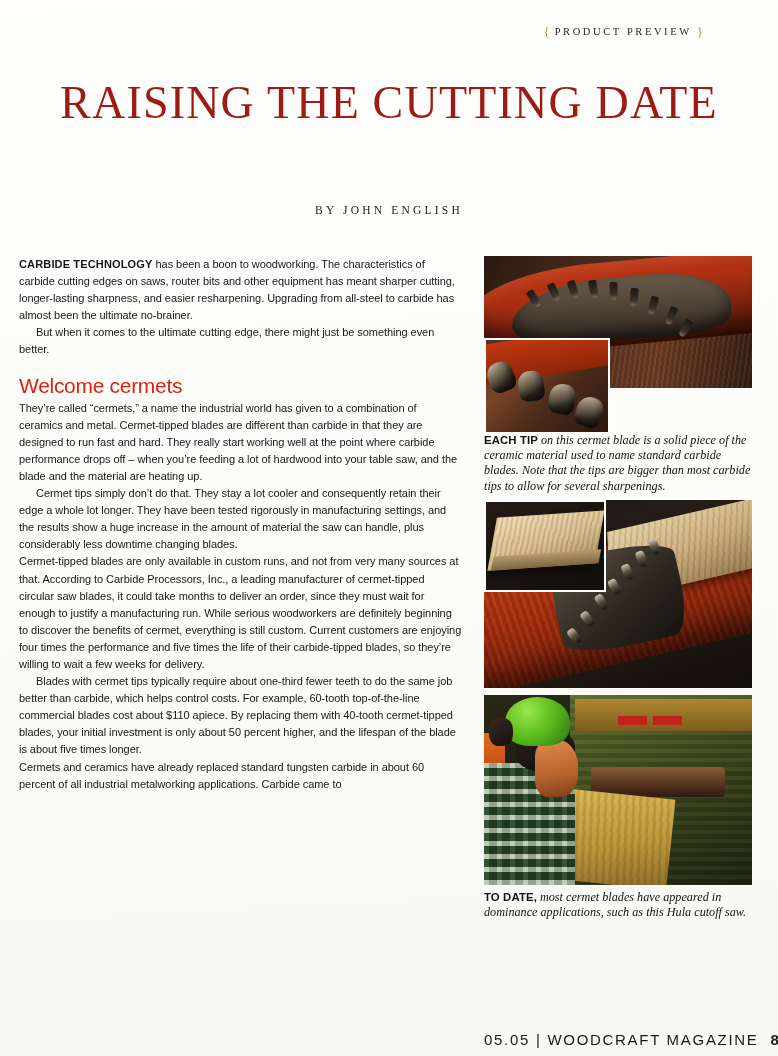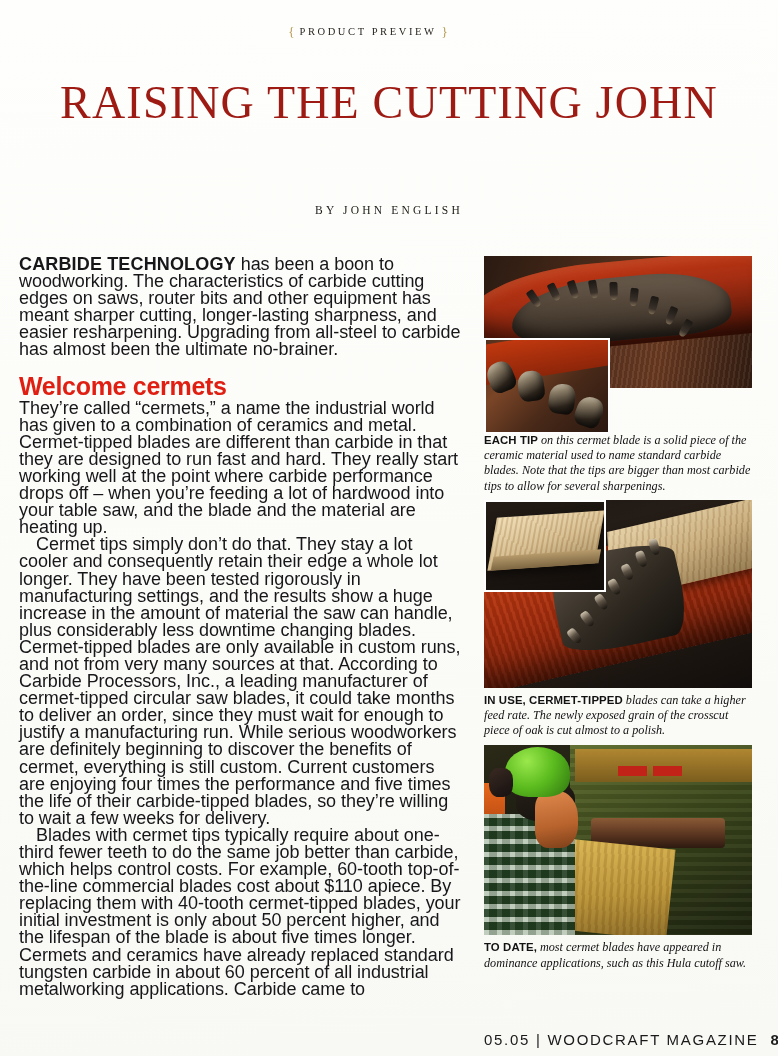--- a/index.html
+++ b/index.html
@@ -21,27 +21,26 @@
     inset: 0;
     background: linear-gradient(177deg, #fefefc 0%, #fbfbf8 55%, #f8f8f5 100%);
   }
 
   
   .kicker {
     position: absolute;
     top: 24px;
     left: 0;
     width: 708px;
-    text-align: center;
+    text-align: right;
     font-family: "Liberation Serif", serif;
     font-size: 10.5px;
     letter-spacing: 2.6px;
     color: #2a2622;
     white-space: nowrap;
-    margin-left: 14px;
   }
   .kicker .brk {
     color: #b79a52;
     font-size: 13px;
     letter-spacing: 0;
     padding: 0 5px;
     vertical-align: -1px;
   }
 
   .headline {
@@ -86,36 +85,36 @@
 
   
   .col-left {
     position: absolute;
     left: 19px;
     top: 256px;
     width: 443px;
   }
   .col-left p {
     margin: 0;
-    font-size: 18px;
+    font-size: 11px;
     line-height: 17.1px;
     color: #17171a;
     text-align: left;
     letter-spacing: -0.05px;
   }
   .col-left p.indent { text-indent: 17px; }
   .col-left .lead-in {
     font-weight: bold;
     letter-spacing: 0.15px;
   }
   .col-left h2 {
     margin: 6px 0 2px 0;
-    font-size: 25px;
+    font-size: 21px;
     line-height: 24px;
-    font-weight: bold;
+    font-weight: normal;
     color: #e01f12;
     letter-spacing: -0.3px;
   }
   .col-left h2.first { margin-top: 15px; }
 
   
   .col-right {
     position: absolute;
     left: 484px;
     top: 256px;
@@ -378,29 +377,30 @@
 </style>
 </head>
 <body>
 
 <div class="page">
 
   <div class="kicker">
     <span class="brk">{</span><span>PRODUCT PREVIEW</span><span class="brk">}</span>
   </div>
 
-  <h1 class="headline">RAISING THE CUTTING JOHN</h1>
+  <h1 class="headline">RAISING THE CUTTING DATE</h1>
 
 
   <div class="byline">BY JOHN ENGLISH</div>
 
   <div class="col-left">
 
     <p><span class="lead-in">CARBIDE TECHNOLOGY</span><span> has been a boon to woodworking. The characteristics of carbide cutting edges on saws, router bits and other equipment has meant sharper cutting, longer-lasting sharpness, and easier resharpening. Upgrading from all-steel to carbide has almost been the ultimate no-brainer.</span></p>
 
+    <p class="indent">But when it comes to the ultimate cutting edge, there might just be something even better.</p>
 
     <h2 class="first">Welcome cermets</h2>
     <p>They’re called “cermets,” a name the industrial world has given to a combination of ceramics and metal. Cermet-tipped blades are different than carbide in that they are designed to run fast and hard. They really start working well at the point where carbide performance drops off – when you’re feeding a lot of hardwood into your table saw, and the blade and the material are heating up.</p>
     <p class="indent">Cermet tips simply don’t do that. They stay a lot cooler and consequently retain their edge a whole lot longer. They have been tested rigorously in manufacturing settings, and the results show a huge increase in the amount of material the saw can handle, plus considerably less downtime changing blades.</p>
 
     <p>Cermet-tipped blades are only available in custom runs, and not from very many sources at that. According to Carbide Processors, Inc., a leading manufacturer of cermet-tipped circular saw blades, it could take months to deliver an order, since they must wait for enough to justify a manufacturing run. While serious woodworkers are definitely beginning to discover the benefits of cermet, everything is still custom. Current customers are enjoying four times the performance and five times the life of their carbide-tipped blades, so they’re willing to wait a few weeks for delivery.</p>
     <p class="indent">Blades with cermet tips typically require about one-third fewer teeth to do the same job better than carbide, which helps control costs. For example, 60-tooth top-of-the-line commercial blades cost about $110 apiece. By replacing them with 40-tooth cermet-tipped blades, your initial investment is only about 50 percent higher, and the lifespan of the blade is about five times longer.</p>
 
     <p>Cermets and ceramics have already replaced standard tungsten carbide in about 60 percent of all industrial metalworking applications. Carbide came to</p>
   </div>
@@ -449,21 +449,20 @@
       <div class="itooth" style="left:57%; top:27%; transform:rotate(-20deg);"></div>
       <div class="itooth" style="left:62%; top:21%; transform:rotate(-16deg);"></div>
 
       <div id="photo-oak-detail">
         <div class="bg"></div>
         <div class="oakblock"></div>
         <div class="oakedge"></div>
       </div>
     </div>
 
-    <p class="caption"><span class="cap-lead">IN USE, CERMET-TIPPED</span><span class="cap-body"> blades can take a higher feed rate. The newly exposed grain of the crosscut piece of oak is cut almost to a polish.</span></p>
 
     <div class="photo" id="photo-hula-saw">
       <div class="bg"></div>
       <div class="machine"></div>
       <div class="mach-top"></div>
       <div class="redlabel1"></div>
       <div class="redlabel2"></div>
       <div class="roller"></div>
       <div class="plank"></div>
       <div class="orange"></div>

